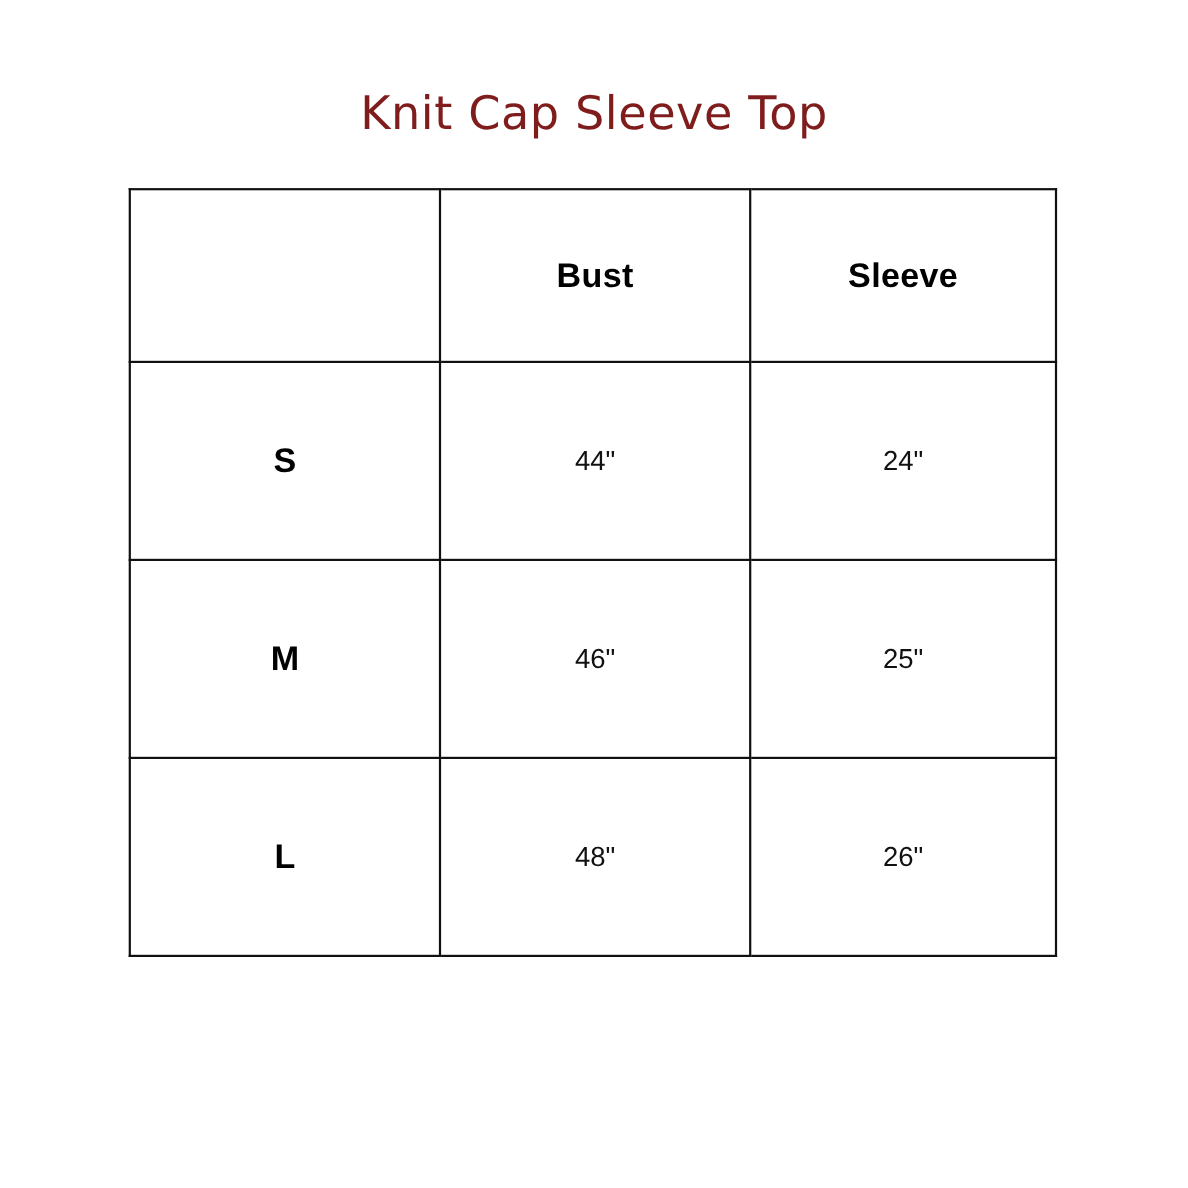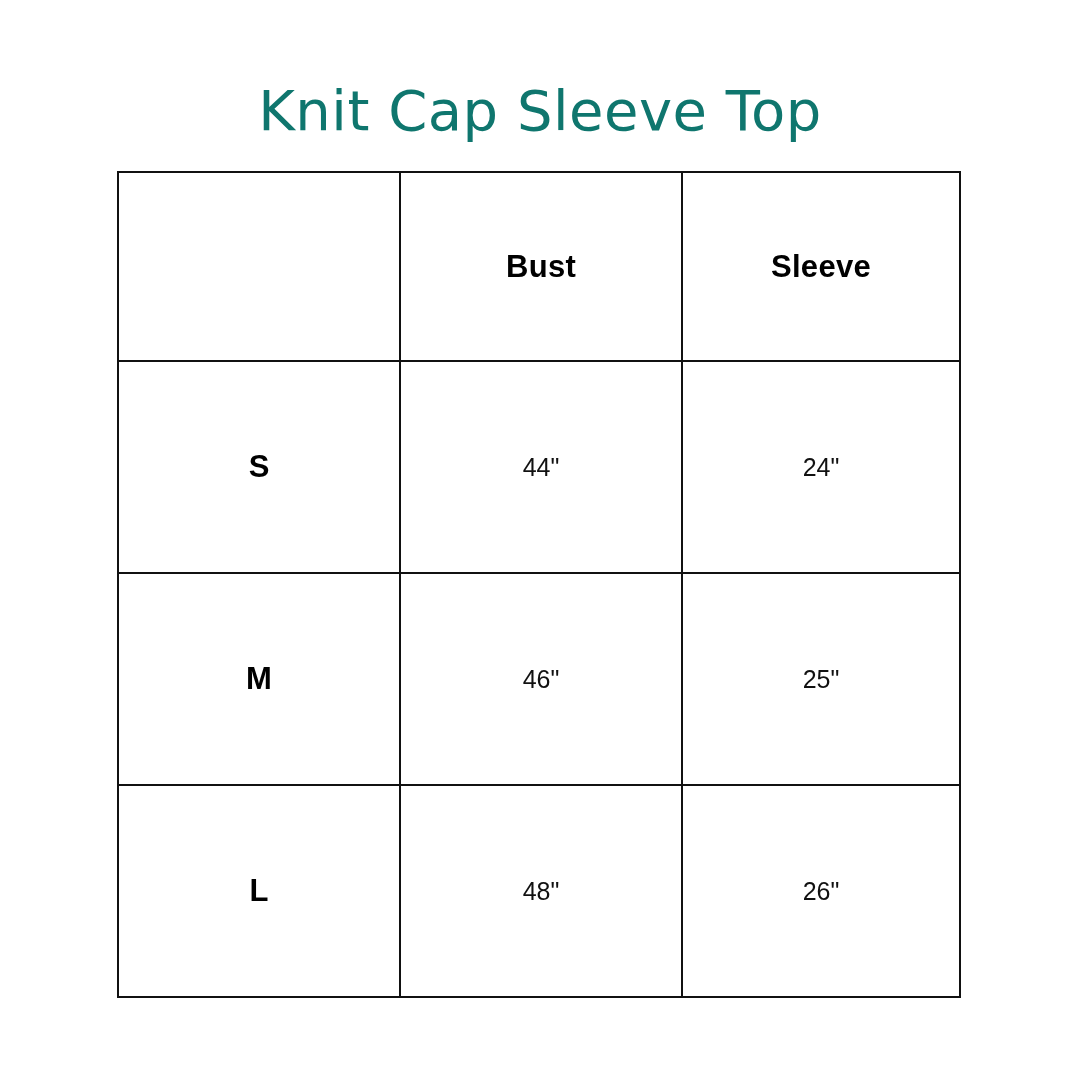--- a/index.html
+++ b/index.html
@@ -19,39 +19,39 @@
     width: 1080px;
     height: 1080px;
     background: #ffffff;
   }
   .title {
     position: absolute;
     top: 78px;
     left: 0;
     width: 1080px;
     text-align: center;
-    font-size: 56px;
+    font-size: 42px;
     font-weight: 400;
     letter-spacing: 0.5px;
-    color: #0f766e;
+    color: #7f1d1d;
     font-family: "DejaVu Sans", sans-serif;
   }
   .size-table {
     position: absolute;
     left: 117px;
     top: 171px;
     width: 842px;
     border-collapse: collapse;
     table-layout: fixed;
   }
   .size-table td {
     border: 2px solid #111111;
     text-align: center;
     vertical-align: middle;
-    padding: 16px;
+    padding: 0;
   }
   .col-size   { width: 282px; }
   .col-bust   { width: 282px; }
   .col-length { width: 278px; }
 
   .head-row td { height: 155px; }
   .body-row td { height: 178px; }
 
   .head-cell {
     font-size: 31px;

